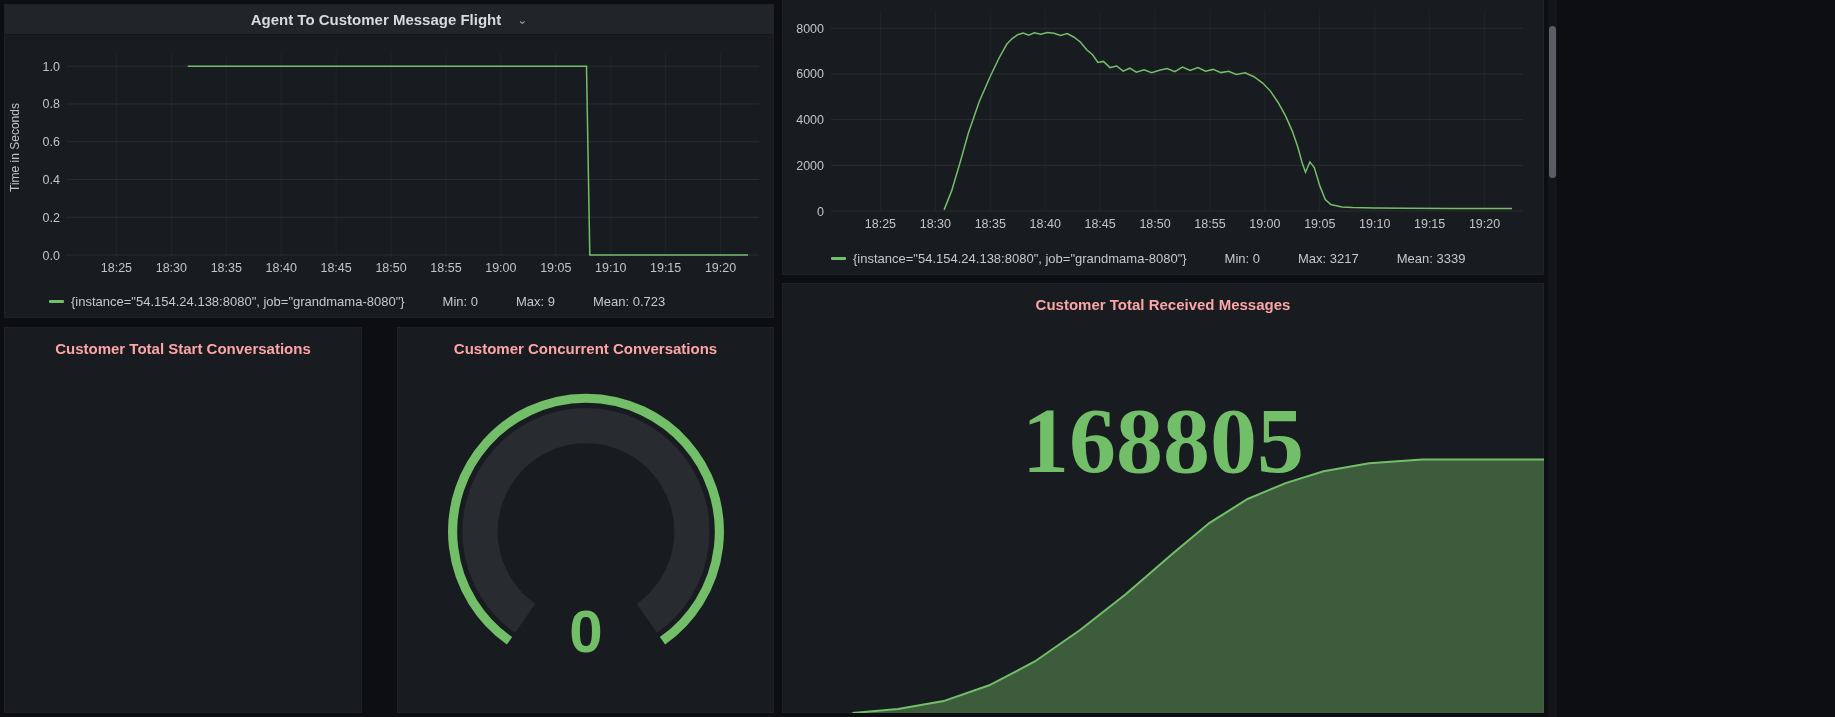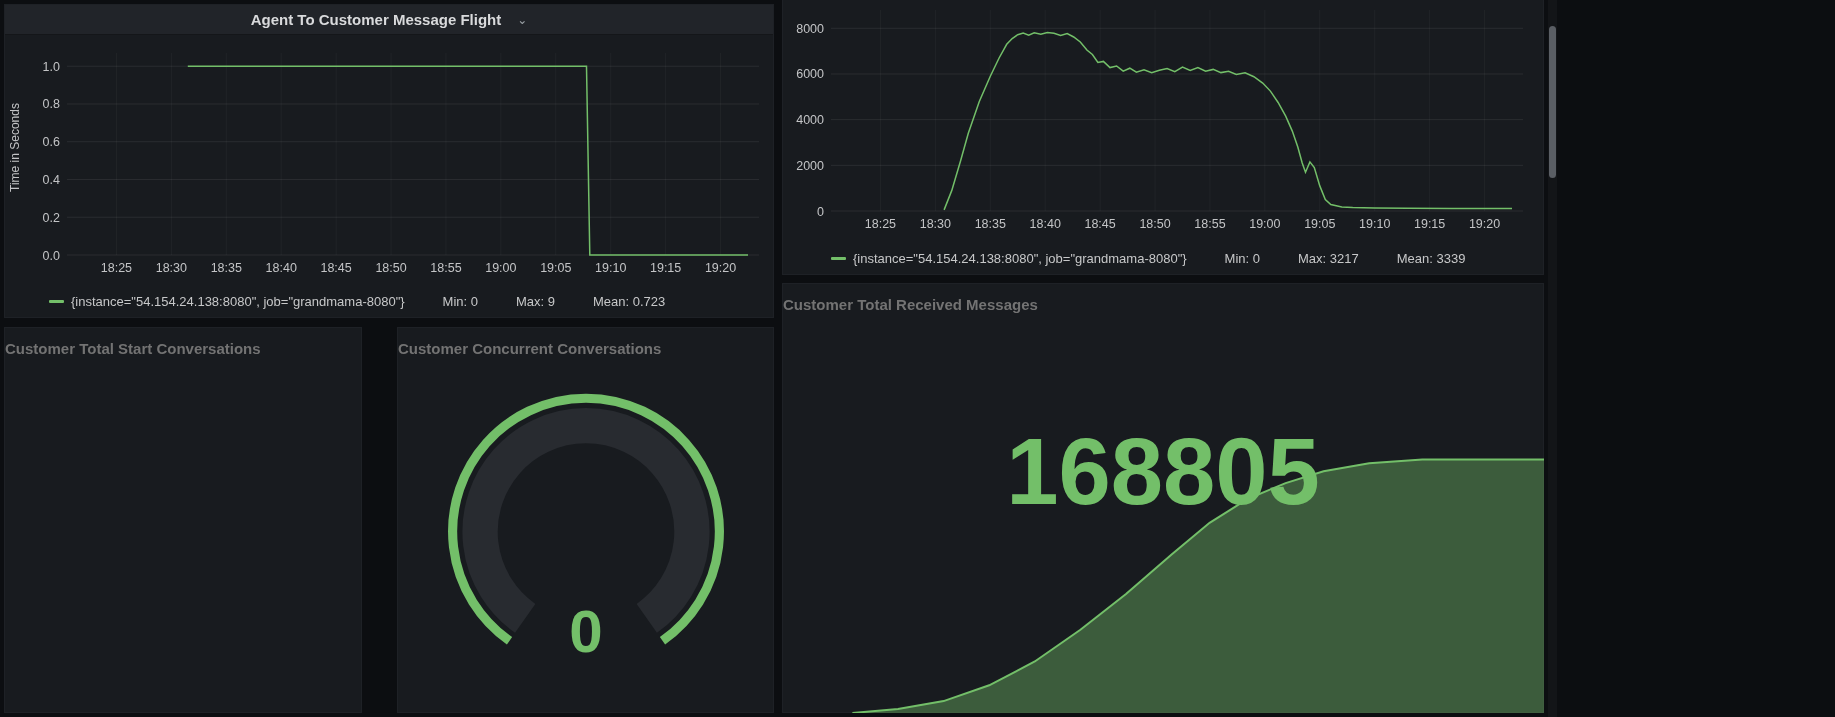--- a/index.html
+++ b/index.html
@@ -22,21 +22,21 @@
     height:30px;background:#212429;border-bottom:1px solid #141619;
     display:flex;align-items:center;justify-content:center;
   }
   .panel-title-btn{
     background:none;border:none;color:#d9dadc;font-size:15px;font-weight:700;
     font-family:"Liberation Sans",sans-serif;display:flex;align-items:center;gap:16px;cursor:pointer;
   }
   .chevron{color:#9aa0a5;font-size:12px;font-weight:400;line-height:1;}
 
   .panel-title-plain{
-    color:#737373;font-size:15px;font-weight:700;padding-top:12px;
+    text-align:center;color:#fca5a5;font-size:15px;font-weight:700;padding-top:12px;
     position:relative;z-index:3;
   }
 
   .y-axis-label{
     position:absolute;left:2px;top:40px;bottom:66px;width:16px;
     display:flex;align-items:center;justify-content:center;
     color:#c3c4c6;font-size:12px;
     writing-mode:vertical-rl;transform:rotate(180deg);
   }
 
@@ -60,22 +60,22 @@
   .legend-name{color:#c7c8c9;cursor:pointer;}
   .legend-stat{margin-left:10px;padding-left:28px;}
 
   
   .stat-value-light{
     position:absolute;left:0;right:0;top:70px;bottom:40px;
     display:flex;align-items:center;justify-content:center;
     color:#d8d9da;font-size:118px;font-weight:700;line-height:1;
   }
   .stat-value-green{
-    position:relative;z-index:3;margin-top:112px;text-align:center;
-    color:#73bf69;font-size:94px;font-weight:700;line-height:1;
+    position:relative;z-index:3;margin-top:80px;text-align:center;
+    color:#73bf69;font-size:94px;font-weight:700;line-height:1;font-family:Liberation Serif, serif;
   }
 
   
   .gauge-wrap{position:absolute;left:0;right:0;top:44px;bottom:0;display:flex;align-items:flex-start;justify-content:center;}
   .gauge{width:340px;height:auto;}
   .gauge-band{fill:none;stroke:#73bf69;stroke-width:7;}
   .gauge-track{fill:none;stroke:#282b30;stroke-width:27;}
   .gauge-value{fill:#73bf69;font-size:46px;font-weight:700;text-anchor:middle;font-family:"Liberation Sans",sans-serif;}
 
   

